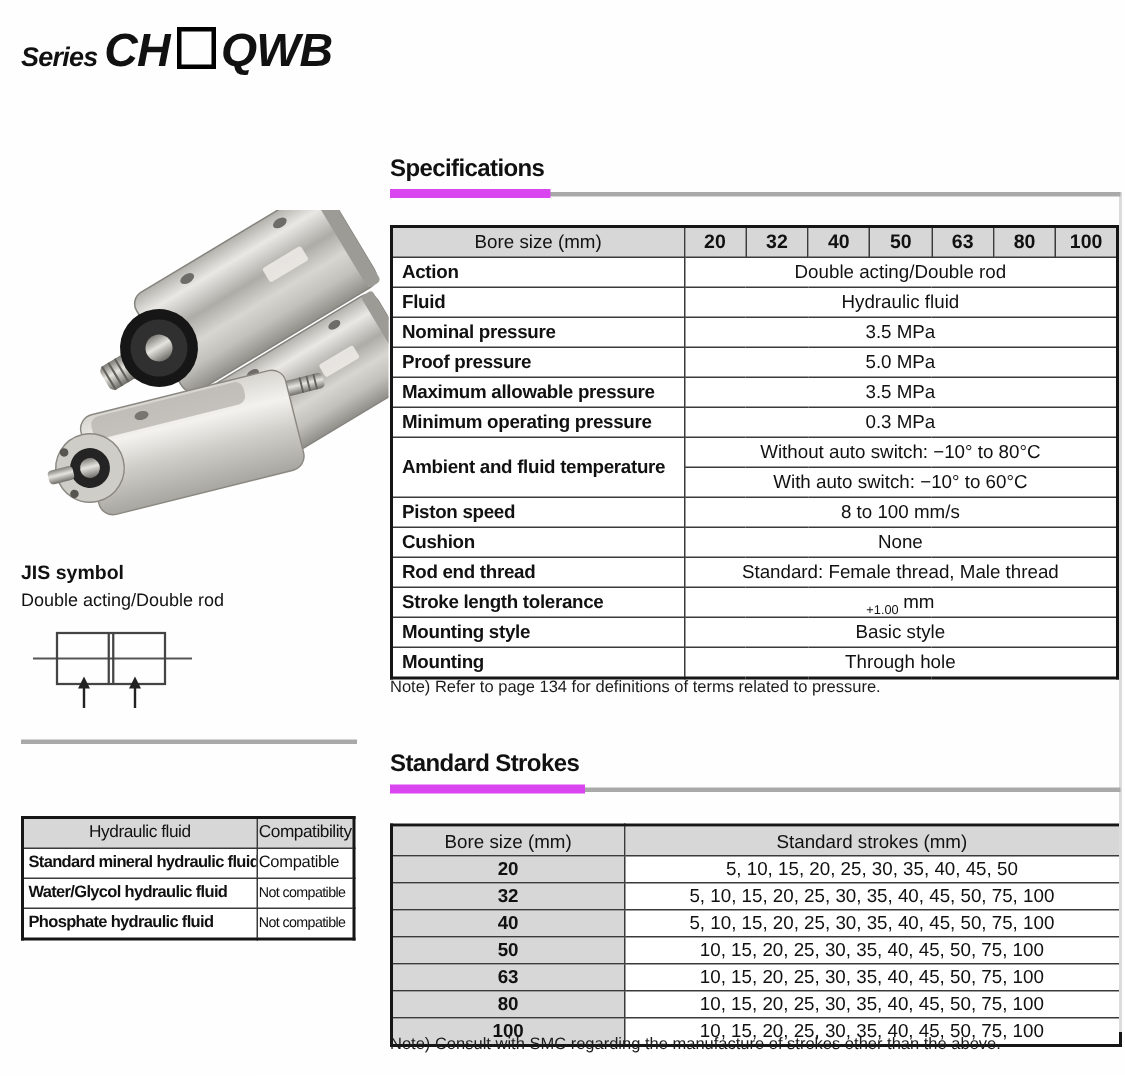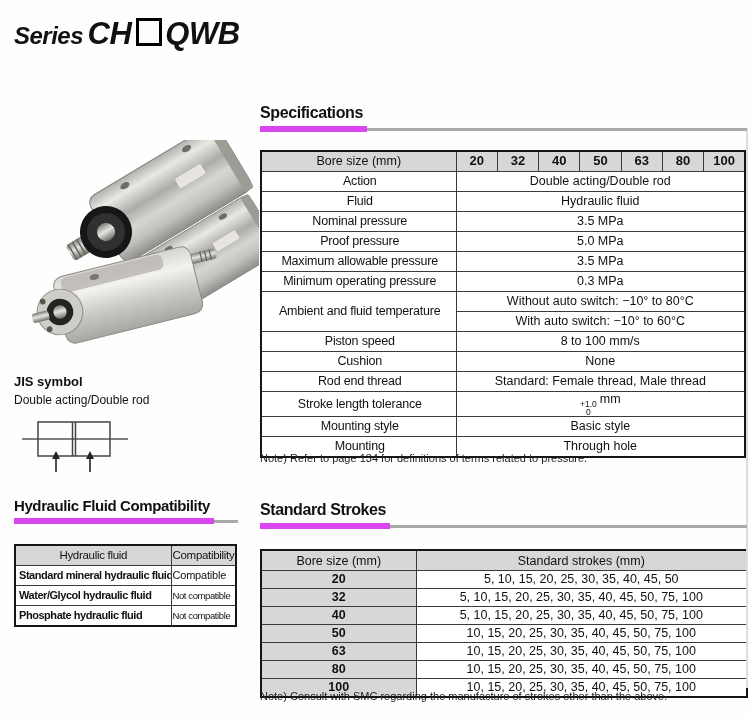--- a/index.html
+++ b/index.html
@@ -3,21 +3,21 @@
 <meta charset="utf-8">
 <style>
   html,body{margin:0;padding:0;background:#ffffff;}
   .page{
     position:relative; width:750px; height:717px; background:#fefefe;
     font-family:"Liberation Sans","DejaVu Sans",sans-serif; color:#111;
     overflow:hidden;
   }
   
   #title{position:absolute; left:14px; top:16px; white-space:nowrap;}
-  #title .series{font-style:italic; font-weight:bold; font-size:24px; letter-spacing:-0.5px;}
+  #title .series{font-style:italic; font-weight:bold; font-size:18px; letter-spacing:-0.5px;}
   #title .model{font-style:italic; font-weight:bold; font-size:31px; letter-spacing:-0.5px;}
   #title .box-glyph{
     display:inline-block; width:20px; height:22px; border:3px solid #000;
     margin:0 3px 0 5px; vertical-align:-2px; font-style:normal;
   }
   
   .sec-head{position:absolute;}
   .sec-title{
     display:inline-block; font-weight:bold; font-size:16px; letter-spacing:-0.4px;
     padding:0 4px 4px 0; border-bottom:6px solid #d946ef; position:relative; z-index:2;
@@ -26,23 +26,23 @@
   
   table{border-collapse:collapse; table-layout:fixed; background:#fff;}
   td,th{border:1px solid #3a3a3a; overflow:hidden;}
   .hdr{background:#d7d7d7;}
   
   #spec-table{position:absolute; left:260px; top:150px;}
   #spec-table table{width:486px; border:2px solid #161616;}
   #spec-table th,#spec-table td{height:19px; font-size:12.5px; line-height:1.15; padding:0 4px;}
   #spec-table .bore-label-th{font-weight:normal; text-align:center;}
   #spec-table .bore-th{font-weight:bold; font-size:13px; text-align:center;}
-  #spec-table td.label{font-weight:normal; text-align:center; padding-left:6px; letter-spacing:-0.2px;}
+  #spec-table td.label{font-weight:bold; text-align:left; padding-left:6px; letter-spacing:-0.2px;}
   #spec-table td.value{text-align:center;}
-  .tol-stack{display:inline-flex; flex-direction:column; vertical-align:-4px;
+  .tol-stack{display:inline-flex; vertical-align:-4px;
     font-size:8.5px; line-height:8px; margin-right:3px; text-align:center;}
   #spec-note,#ss-note{position:absolute; font-size:11px; color:#1c1c1c; white-space:nowrap;}
   #spec-note{left:260px; top:452px;}
   #ss-note{left:260px; top:690px;}
   
   #hfc-table{position:absolute; left:14px; top:544px;}
   #hfc-table table{width:221px; border:2px solid #161616;}
   #hfc-table th,#hfc-table td{height:17px; line-height:1.05;}
   #hfc-table th{font-size:11.5px; font-weight:normal; text-align:center; letter-spacing:-0.3px;}
   #hfc-table td.fluid{font-weight:bold; font-size:11px; letter-spacing:-0.45px; padding-left:3px; white-space:nowrap;}
@@ -236,21 +236,20 @@
           <tr>
             <td class="label">Mounting</td>
             <td class="value" colspan="7">Through hole</td>
           </tr>
         </tbody>
     </table>
   </div>
   <div id="spec-note">Note) Refer to page 134 for definitions of terms related to pressure.</div>
 
   <div class="sec-head" style="left:14px; top:497px; width:224px;">
-    <span class="sec-title" style="font-size:15px;">Hydraulic Fluid Compatibility</span>
     <div class="sec-gray-line"></div>
   </div>
 
   <div id="hfc-table">
     <table>
       <colgroup>
           <col style="width:156px">
           <col style="width:65px">
         </colgroup>
       <thead>

